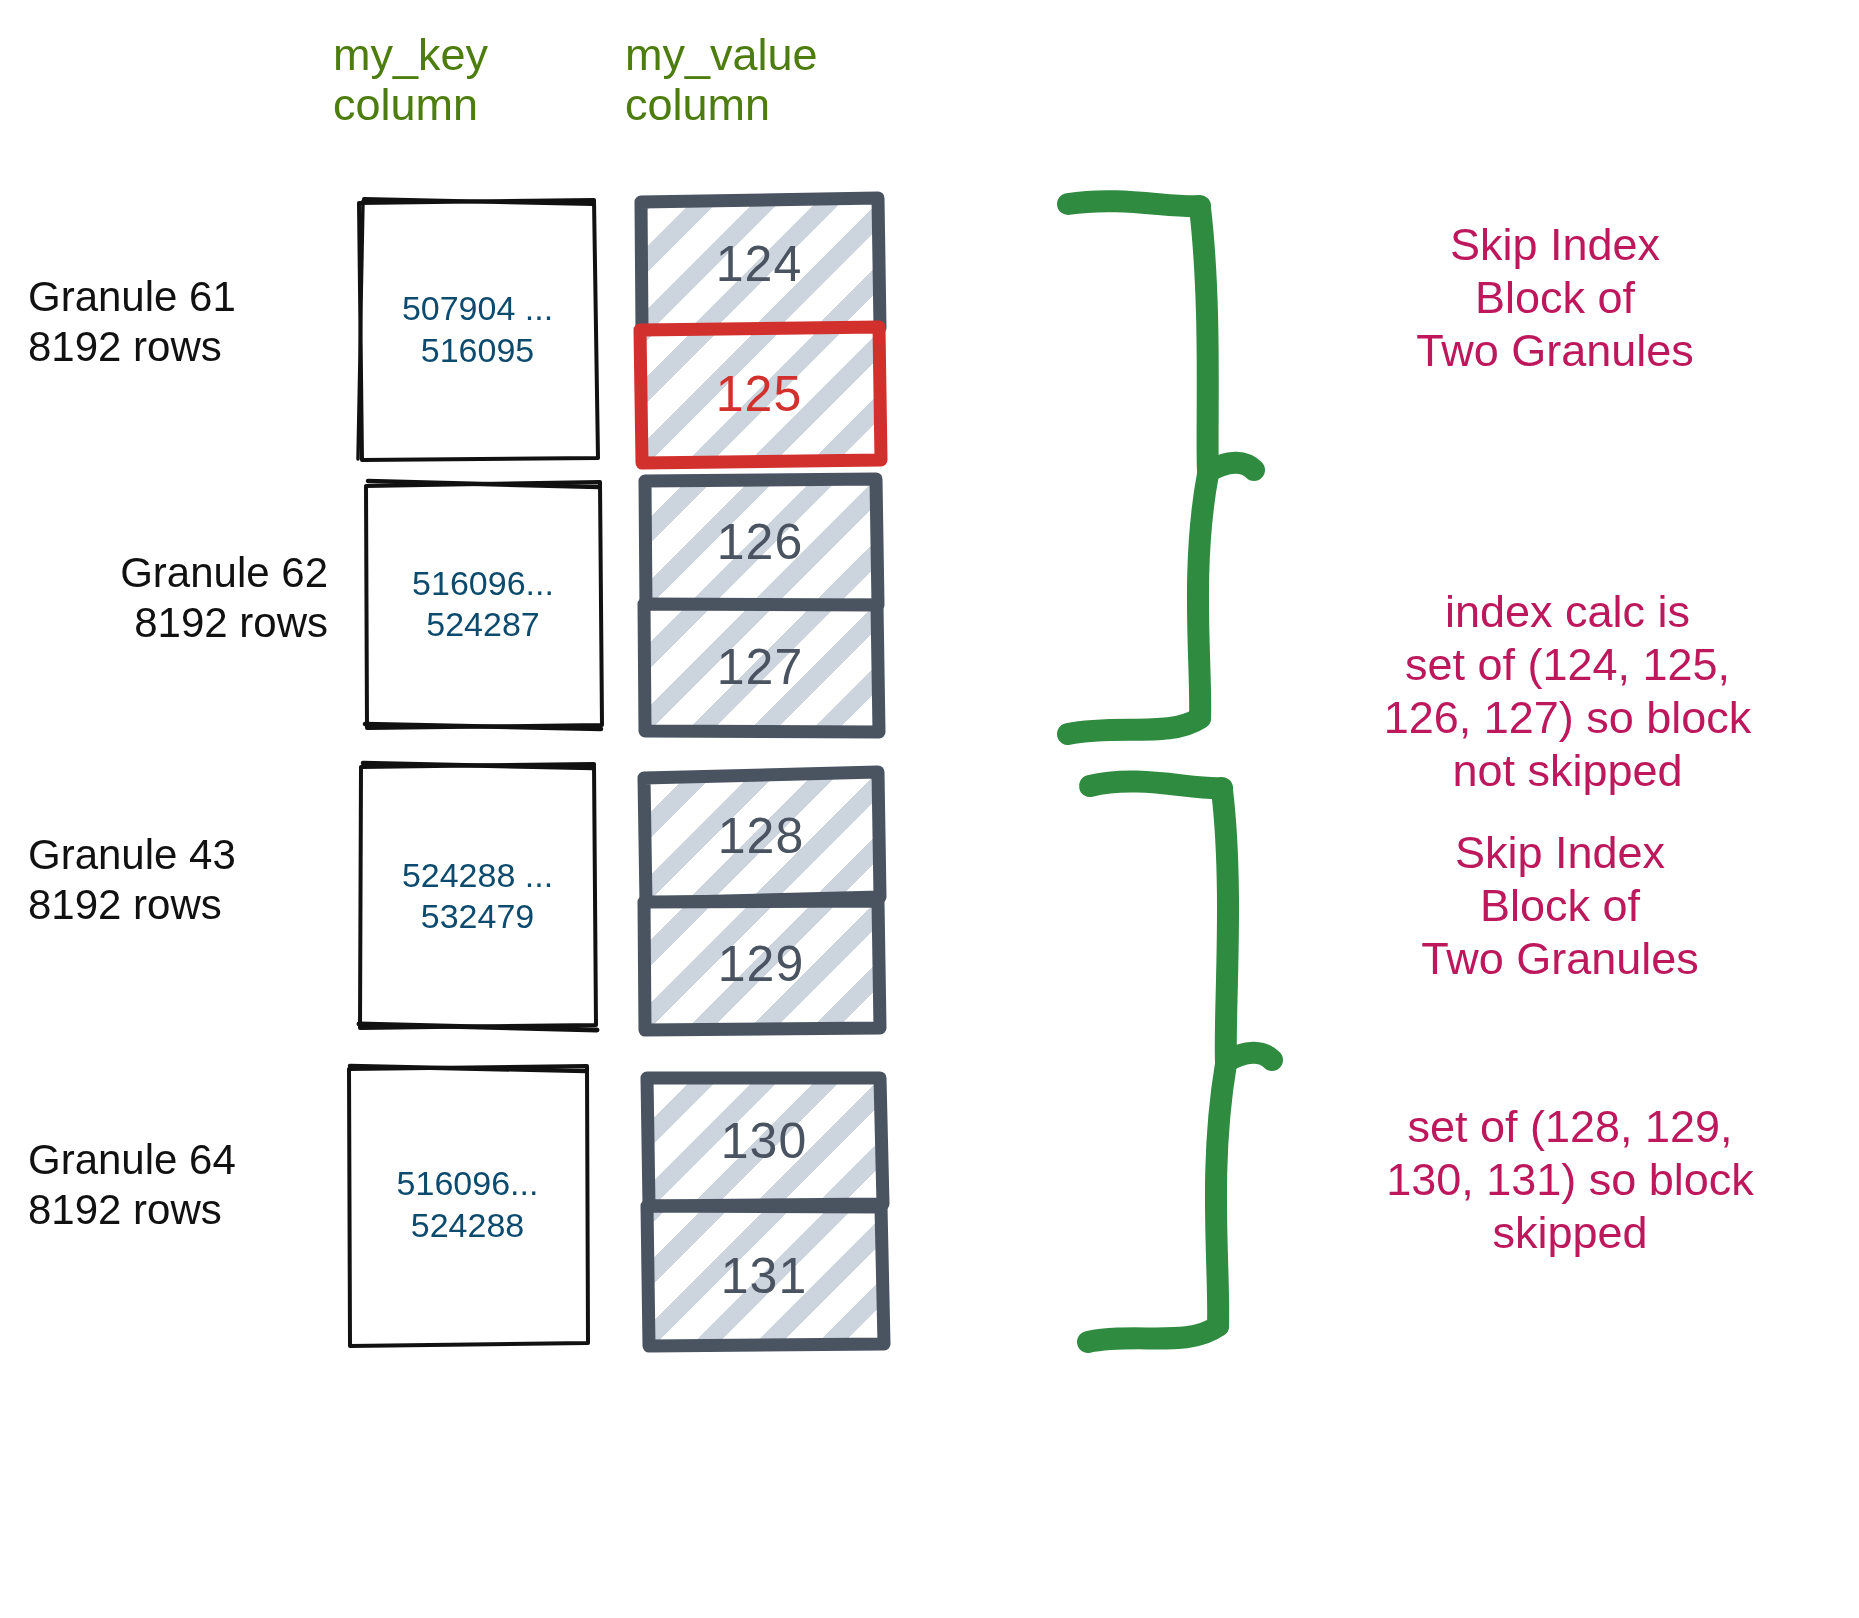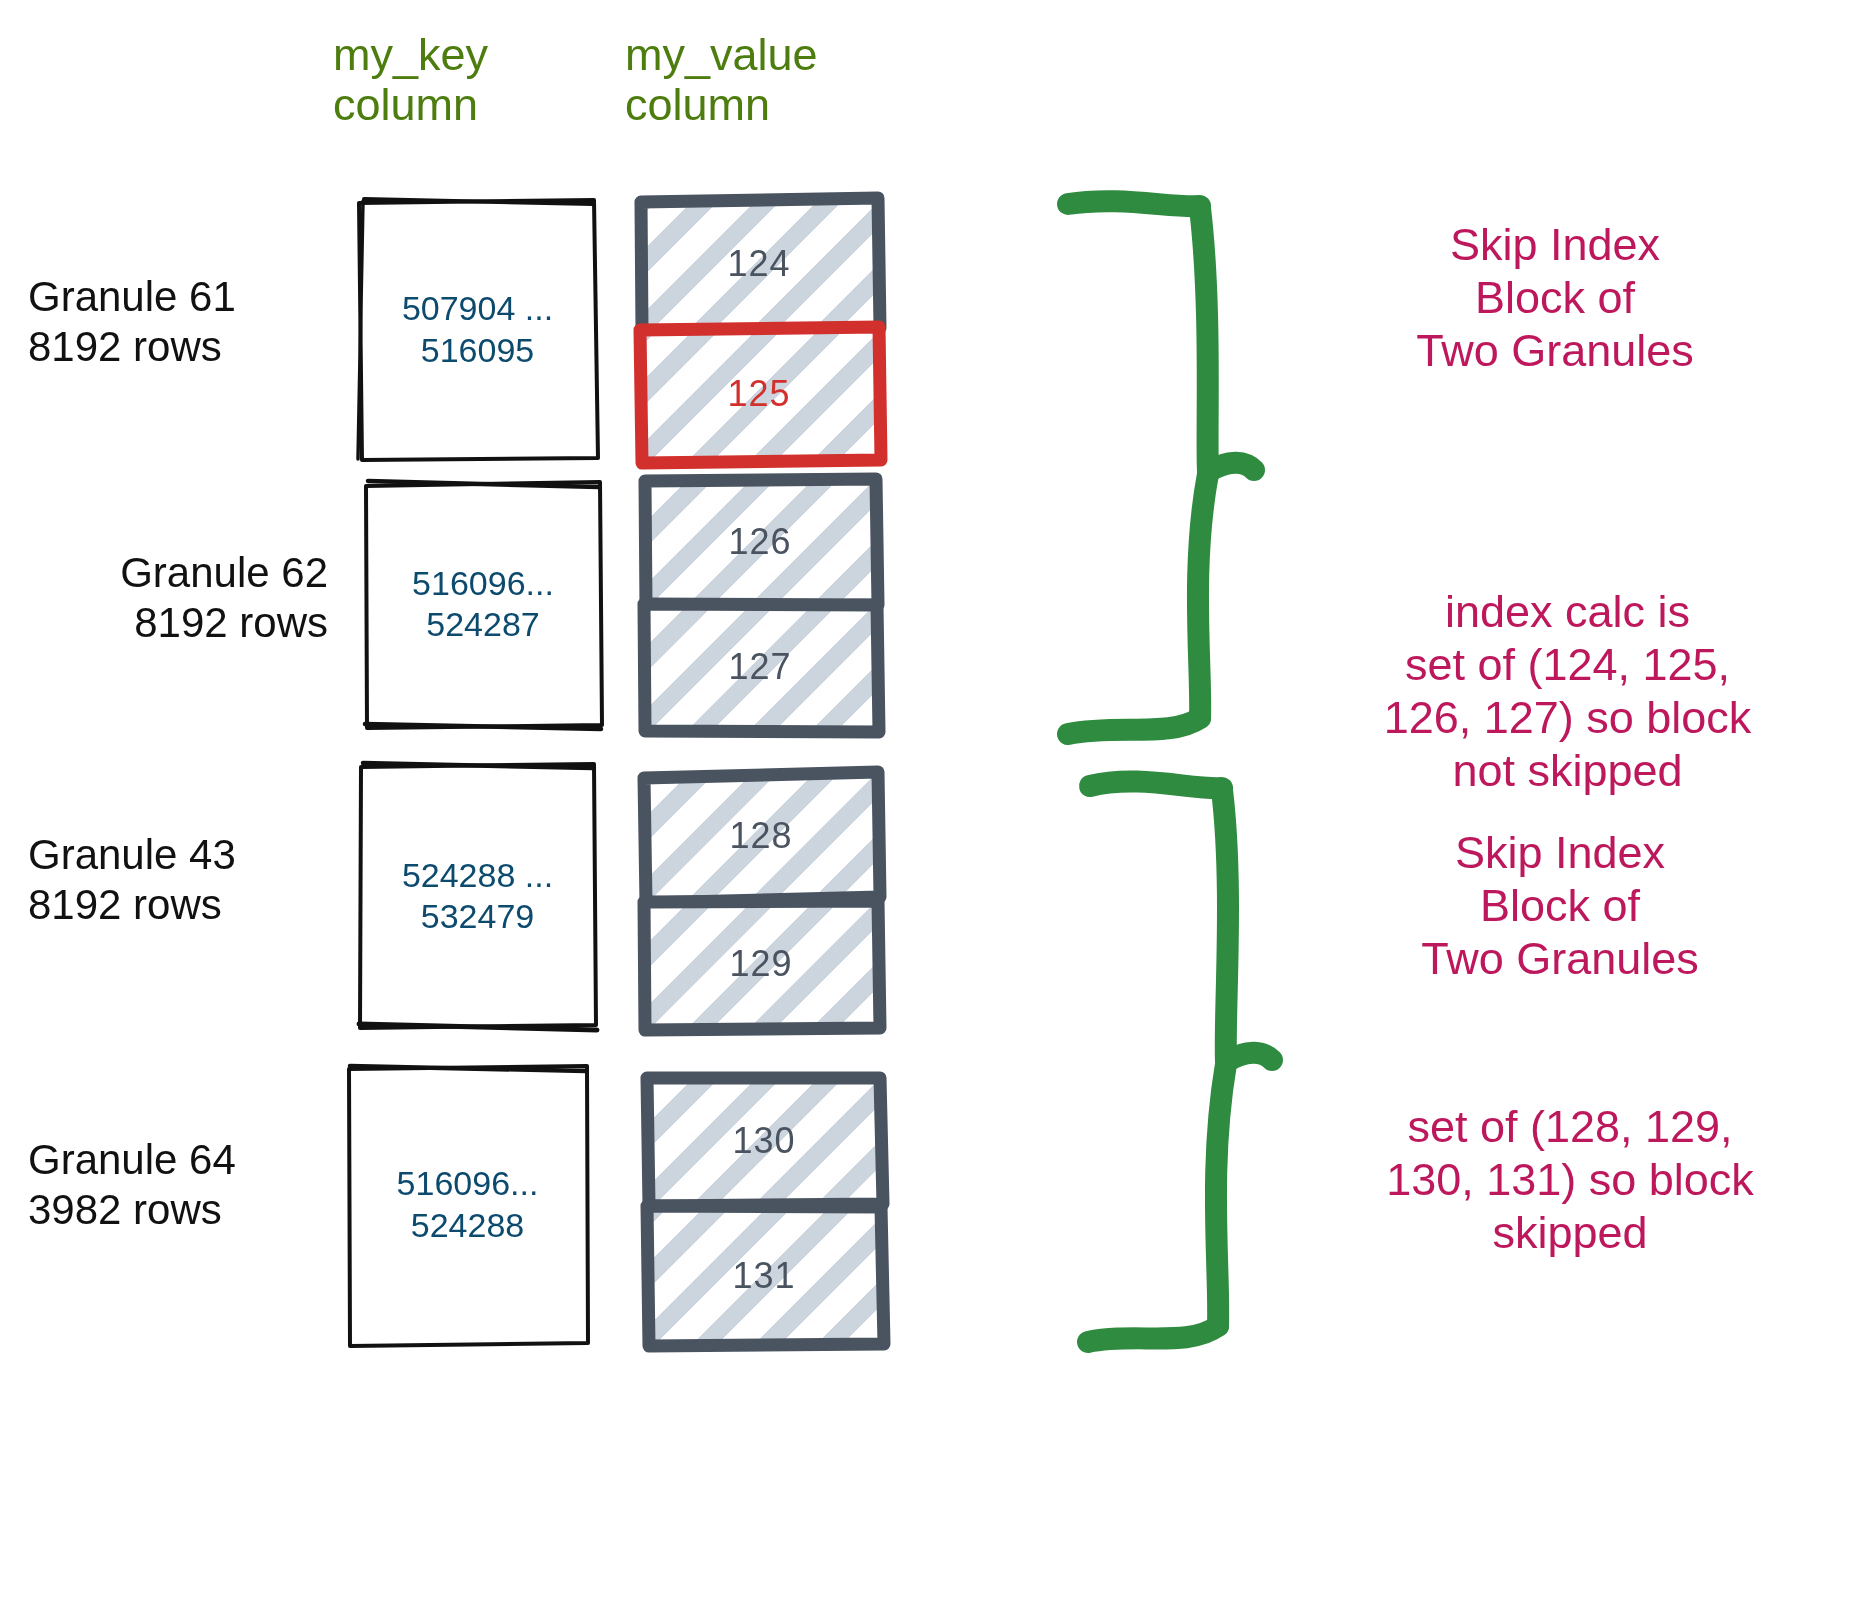--- a/index.html
+++ b/index.html
@@ -68,21 +68,21 @@
       repeating-linear-gradient(
         -45deg,
         #ffffff 0px, #ffffff 26px,
         #ccd4de 26px, #ccd4de 44px
       );
   }
   .valbox svg{position:absolute;inset:-14px;width:calc(100% + 28px);height:calc(100% + 28px);overflow:visible;}
   .valbox .vtext{
     position:relative;
     z-index:3;
-    font-size:36px;
+    font-size:50px;
     color:#4a5360;
     letter-spacing:1px;
   }
   .valbox.alert .vtext{color:#d2302c;}
 
   
   .bracket{position:absolute;overflow:visible;}
 
   
   .note{
@@ -185,21 +185,21 @@
 
   <div class="valbox" style="left:645px;top:903px;width:232px;height:122px;">
     <div class="hatch"></div>
     <svg viewBox="0 0 260 150" preserveAspectRatio="none">
       <path d="M13 13 L247 12 L249 139 L14 141 Z" fill="none" stroke="#4a5360" stroke-width="13" stroke-linejoin="round" stroke-linecap="round"></path>
     </svg>
     <div class="vtext">129</div>
   </div>
 
   <div class="granule-label" style="left:28px;top:1135px;">Granule 64
-3982 rows</div>
+8192 rows</div>
 
   <div class="keybox" style="left:344px;top:1062px;width:247px;height:285px;">
     <svg viewBox="0 0 247 285" preserveAspectRatio="none">
       <path d="M5 7 L243 4 L244 281 L6 284 Z" fill="#ffffff" stroke="#111111" stroke-width="4" stroke-linejoin="round"></path>
       <path d="M6 4 L242 9" fill="none" stroke="#111111" stroke-width="4.5" stroke-linecap="round"></path>
     </svg>
     <div class="ktext">516096...
 524288</div>
   </div>
 

